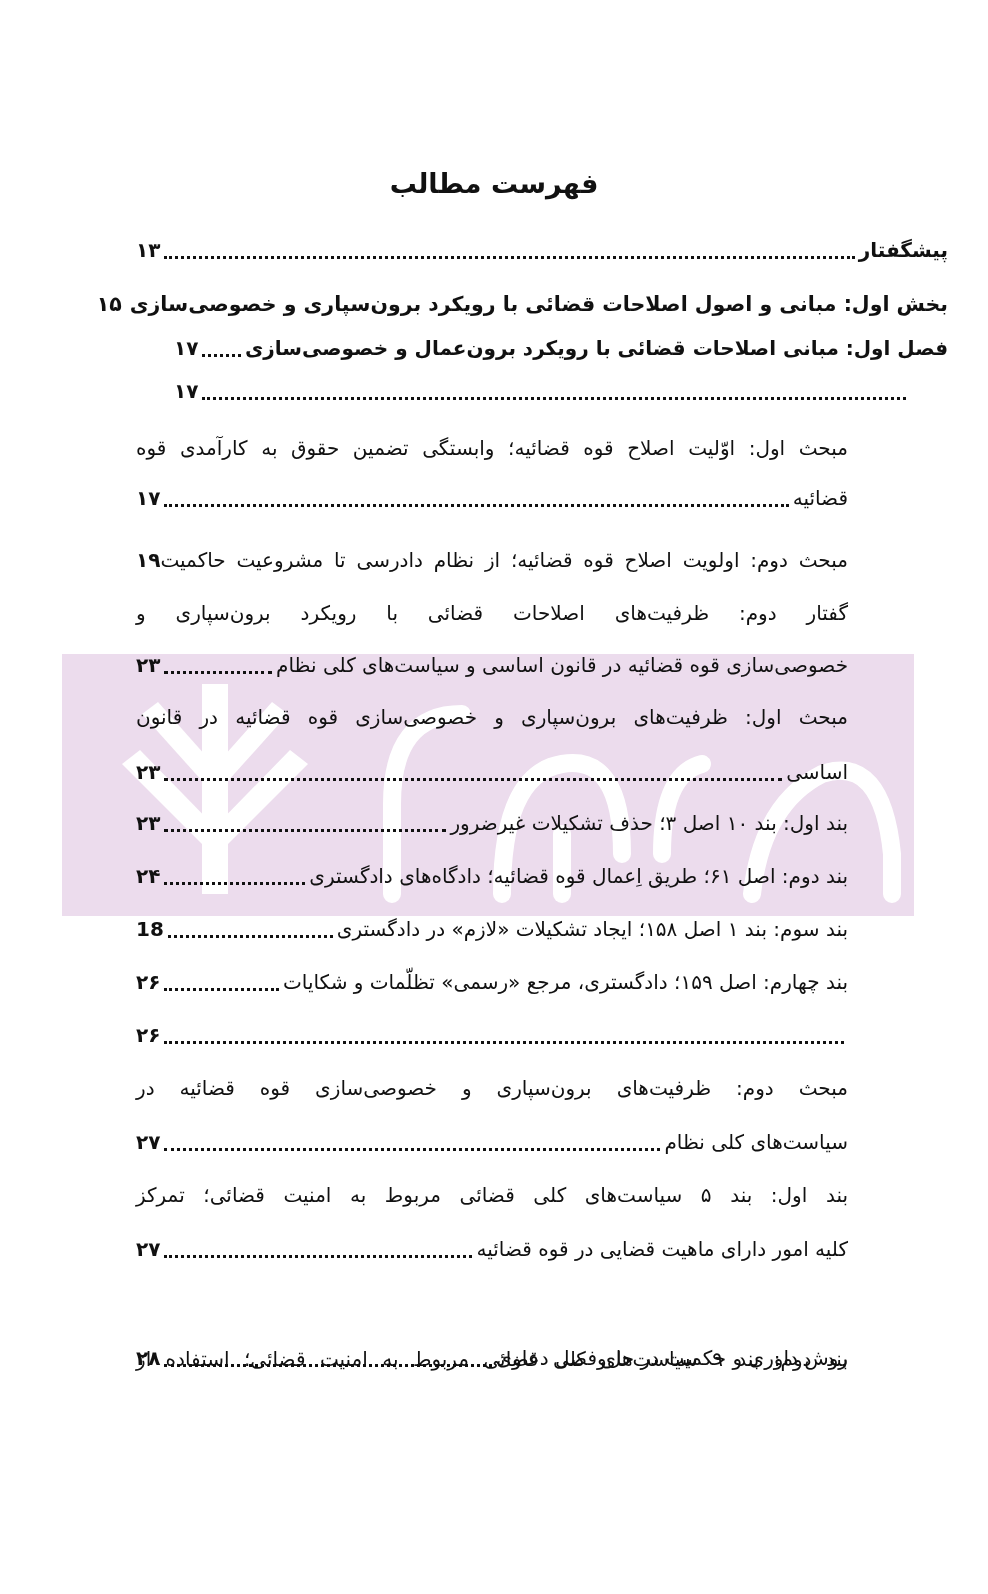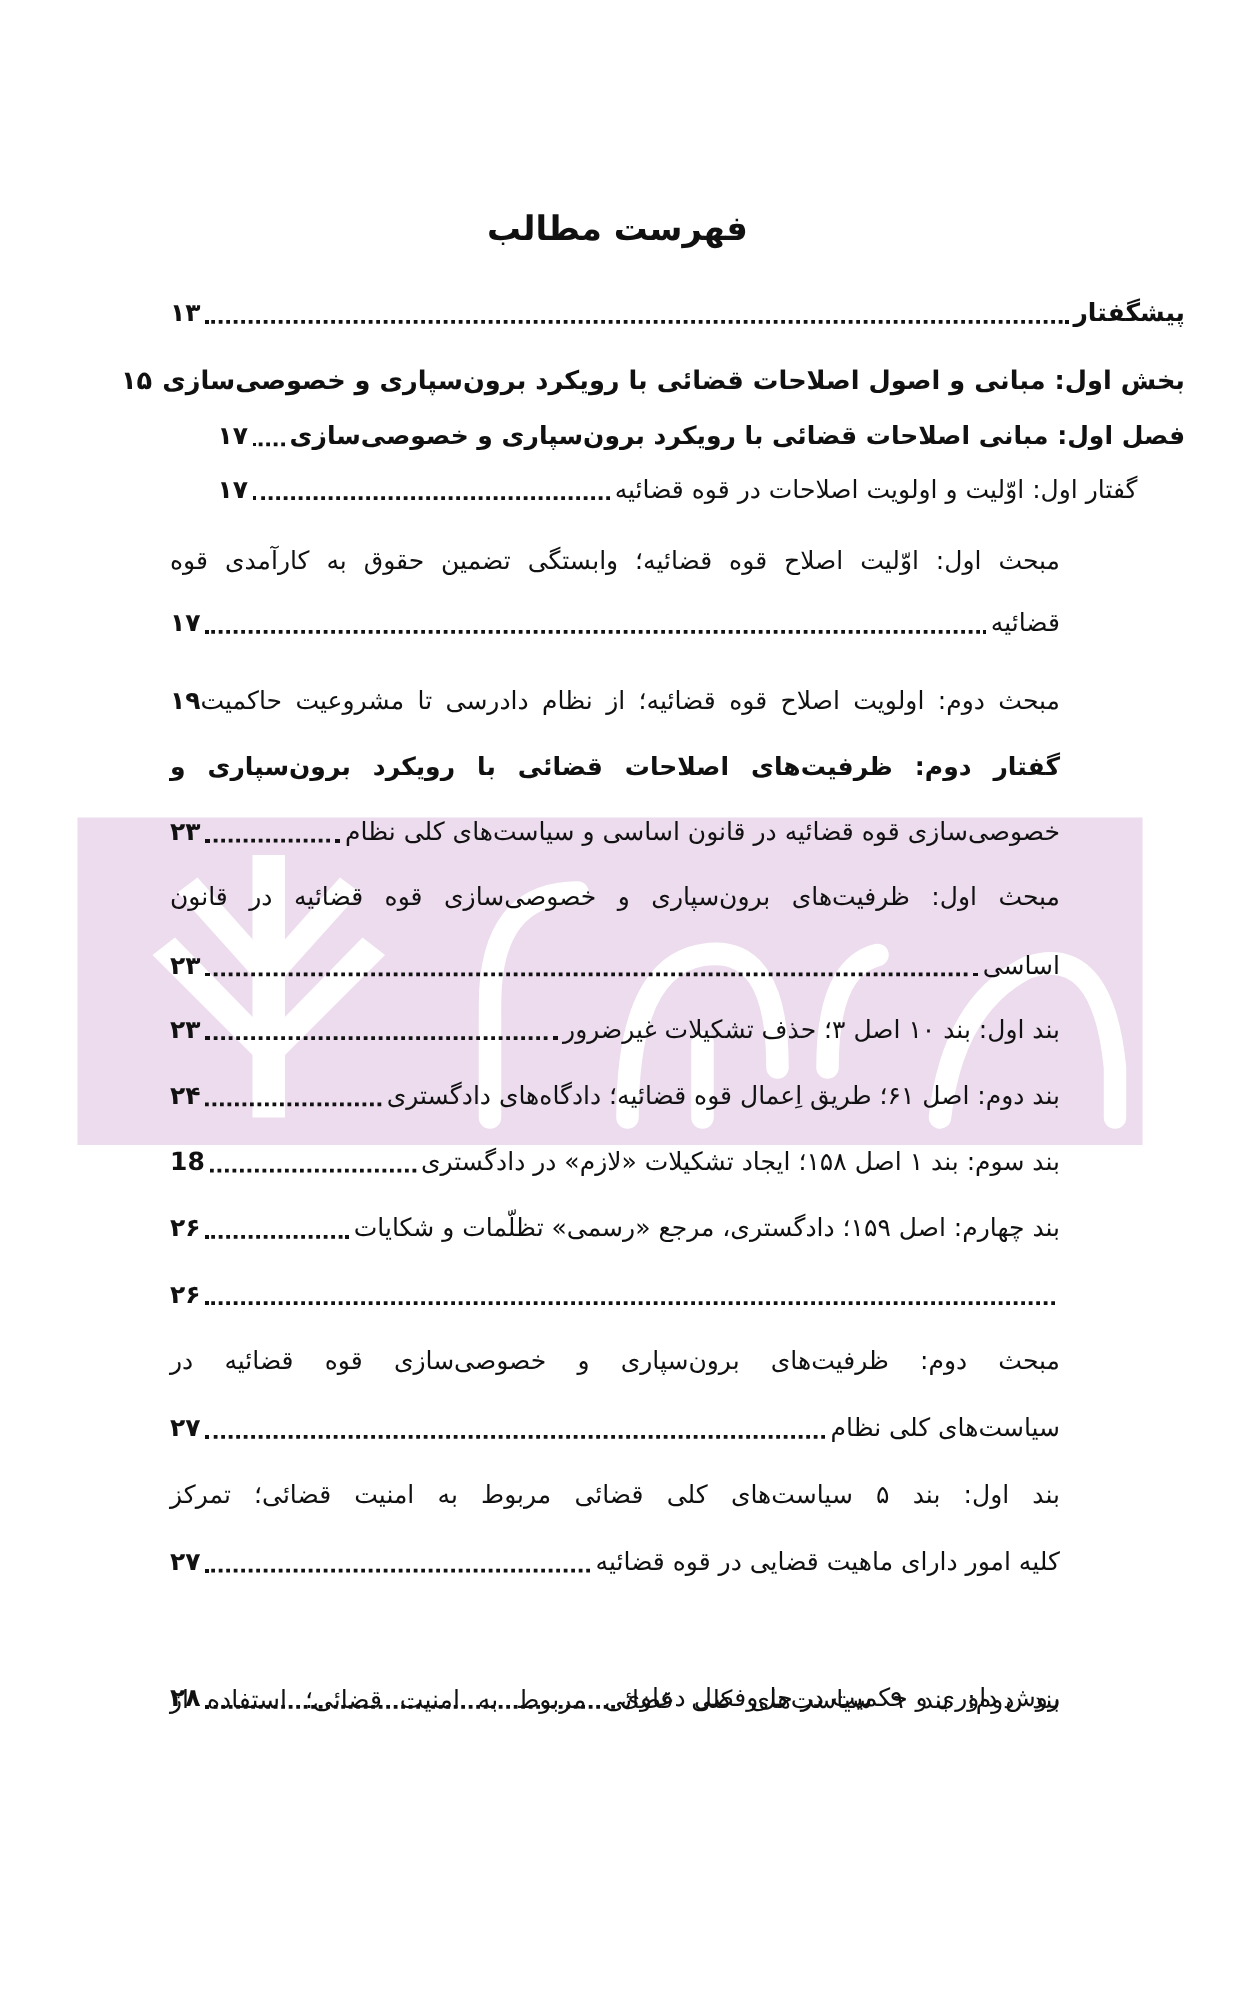--- a/index.html
+++ b/index.html
@@ -68,46 +68,45 @@
       <span class="pg">۱۳</span>
     </div>
 
     <div class="line bold full" style="top:284px; font-size:20.5px;">
       <span class="txt">بخش اول: مبانی و اصول اصلاحات قضائی با رویکرد برون‌سپاری و خصوصی‌سازی</span>
       <span class="leader"></span>
       <span class="pg">۱۵</span>
     </div>
 
     <div class="line bold" style="top:328px; width:774px;">
-      <span class="txt">فصل اول: مبانی اصلاحات قضائی با رویکرد برون‌سپاری و خصوصی‌سازی</span>
+      <span class="txt">فصل اول: مبانی اصلاحات قضائی با رویکرد برون‌عمال و خصوصی‌سازی</span>
       <span class="leader"></span>
       <span class="pg">۱۷</span>
     </div>
 
     <div class="line" style="top:371px; width:774px; padding-right:0; right:38px; width:736px;">
-      <span class="txt">گفتار اول: اوّلیت و اولویت اصلاحات در قوه قضائیه</span>
       <span class="leader"></span>
       <span class="pg">۱۷</span>
     </div>
 
     <div class="line justify" style="top:428px; right:100px; width:712px;">
       <span class="txt">مبحث اول: اوّلیت اصلاح قوه قضائیه؛ وابستگی تضمین حقوق به کارآمدی قوه</span>
     </div>
     <div class="line" style="top:478px; right:100px; width:712px;">
       <span class="txt">قضائیه</span>
       <span class="leader"></span>
       <span class="pg">۱۷</span>
     </div>
 
     <div class="line justify" style="top:540px; right:100px; width:712px;">
       <span class="txt">مبحث دوم: اولویت اصلاح قوه قضائیه؛ از نظام دادرسی تا مشروعیت حاکمیت</span>
       <span class="pg">۱۹</span>
     </div>
 
-    <div class="line justify" style="top:593px; right:100px; width:712px;font-weight:bold;">
+    <div class="line justify" style="top:593px; right:100px; width:712px;">
       <span class="txt">گفتار دوم: ظرفیت‌های اصلاحات قضائی با رویکرد برون‌سپاری و</span>
     </div>
     <div class="line" style="top:645px; right:100px; width:712px;">
       <span class="txt">خصوصی‌سازی قوه قضائیه در قانون اساسی و سیاست‌های کلی نظام</span>
       <span class="leader"></span>
       <span class="pg">۲۳</span>
     </div>
 
     <div class="line justify" style="top:697px; right:100px; width:712px;">
       <span class="txt">مبحث اول: ظرفیت‌های برون‌سپاری و خصوصی‌سازی قوه قضائیه در قانون</span>

